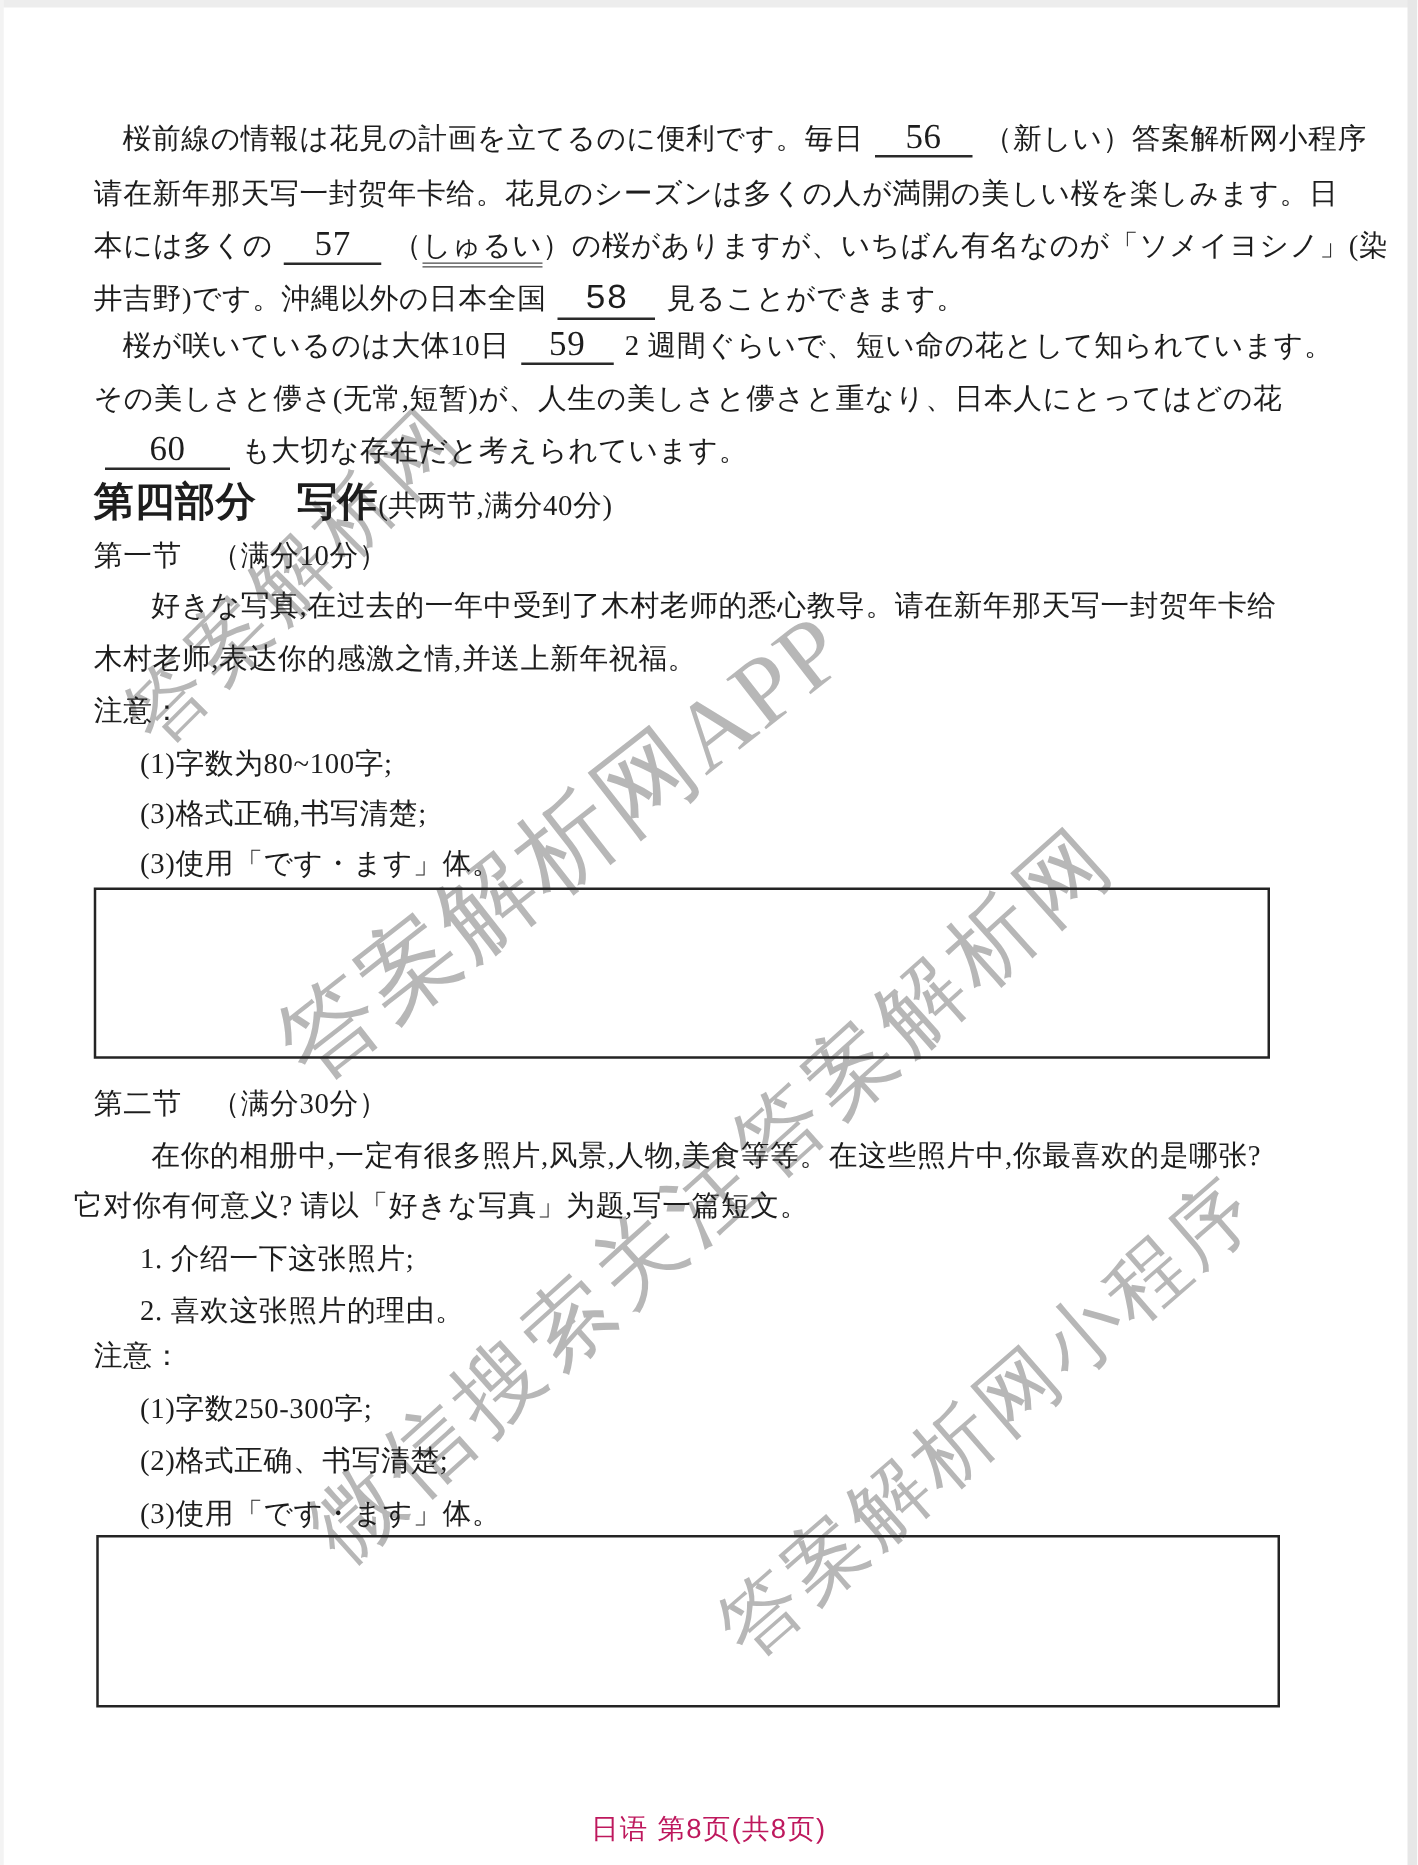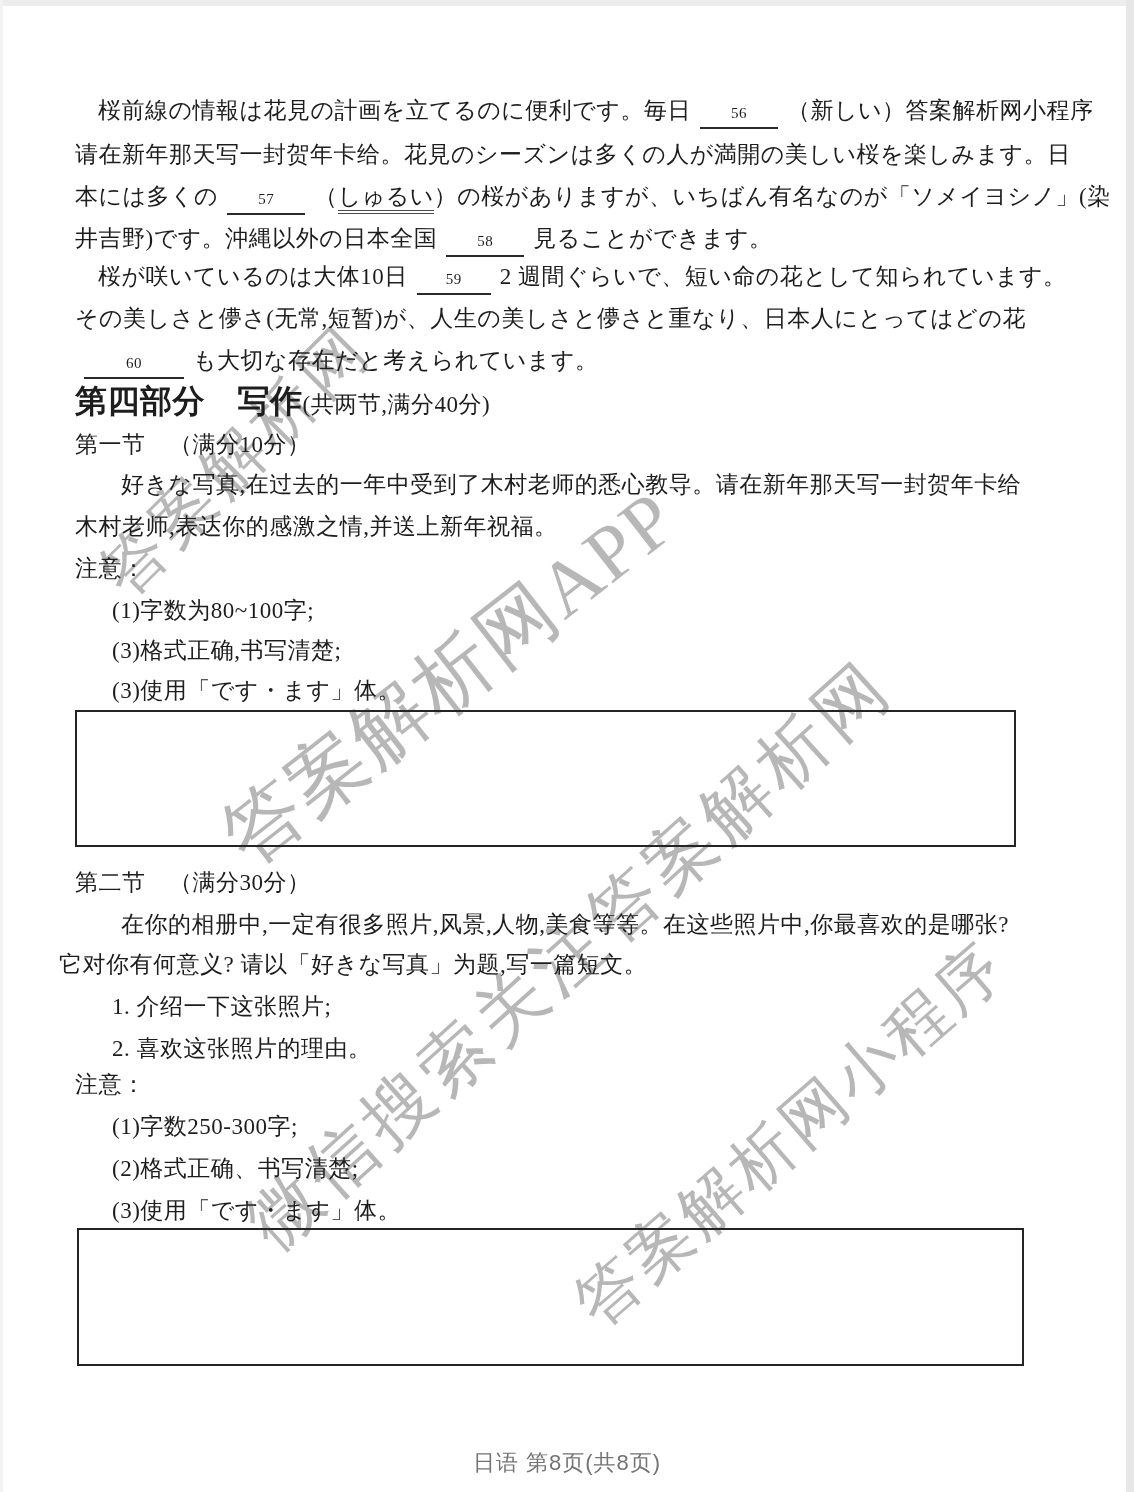--- a/index.html
+++ b/index.html
@@ -31,21 +31,21 @@
     font-size:23px;
     line-height:30px;
     letter-spacing:0.5px;
   }
   .blank{
     display:inline-block;
     text-align:center;
     border-bottom:2px solid #2a2a2a;
     margin:0 9px;
     padding:0 2px 1px 2px;
-    font-size:15px;
+    font-size:28px;
     line-height:26px;
   }
   .du{
     border-bottom:4px double #4a4a4a;
     padding-bottom:1px;
   }
   .bold-seg{
     font-family:"Liberation Sans","DejaVu Sans",sans-serif;
     font-weight:700;
     font-size:32px;
@@ -55,38 +55,38 @@
     border:2px solid #242424;
     background:transparent;
   }
   .footer{
     position:absolute;
     left:0;width:100%;
     text-align:center;
     font-size:22px;
     letter-spacing:1px;
     font-family:"Liberation Sans","DejaVu Sans",sans-serif;
-    color:#737373;
+    color:#be185d;
   }
 </style>
 </head>
 <body>
 
 <div class="page">
   <div class="wm-layer" id="wm-layer">
       <div class="watermark" style="left: 235px; top: 460px; font-size: 64px; letter-spacing: 6px; transform: translate(-50%, -50%) rotate(-45deg);">答案解析网</div>
       <div class="watermark" style="left: 450px; top: 678px; font-size: 78px; letter-spacing: 2px; transform: translate(-50%, -50%) rotate(-38deg);">答案解析网APP</div>
       <div class="watermark" style="left: 570px; top: 955px; font-size: 70px; letter-spacing: 6px; transform: translate(-50%, -50%) rotate(-42deg);">微信搜索关注答案解析网</div>
       <div class="watermark" style="left: 790px; top: 1134px; font-size: 64px; letter-spacing: 4px; transform: translate(-50%, -50%) rotate(-41deg);">答案解析网小程序</div>
     </div>
   <div id="content-layer">
       <div class="tline" style="top: 96px; left: 98px;"><span>桜前線の情報は花見の計画を立てるのに便利です。毎日</span><span class="blank" style="min-width: 74px;">56</span><span>（新しい）答案解析网小程序</span></div>
       <div class="tline" style="top: 140px; left: 75px;"><span>请在新年那天写一封贺年卡给。花見のシーズンは多くの人が満開の美しい桜を楽しみます。日</span></div>
       <div class="tline" style="top: 182px; left: 75px;"><span>本には多くの</span><span class="blank" style="min-width: 74px;">57</span><span>（</span><span class="du">しゅるい</span><span>）の桜がありますが、いちばん有名なのが「ソメイヨシノ」(染</span></div>
-      <div class="tline" style="top: 224px; left: 75px;"><span>井吉野)です。沖縄以外の日本全国</span><span class="blank" style="min-width: 74px;">58</span><span>見ることができます。</span></div>
+      <div class="tline" style="top: 224px; left: 75px;"><span>井吉野)です。沖縄以外の日本全国</span><span class="blank" style="min-width: 74px; font-family: Liberation Mono, monospace;">58</span><span>見ることができます。</span></div>
       <div class="tline" style="top: 262px; left: 98px;"><span>桜が咲いているのは大体10日</span><span class="blank" style="min-width: 70px;">59</span><span>2 週間ぐらいで、短い命の花として知られています。</span></div>
       <div class="tline" style="top: 304px; left: 75px;"><span>その美しさと儚さ(无常,短暂)が、人生の美しさと儚さと重なり、日本人にとってはどの花</span></div>
       <div class="tline" style="top: 346px; left: 75px;"><span class="blank" style="min-width: 96px;">60</span><span>も大切な存在だと考えられています。</span></div>
       <div class="tline" style="top: 386px; left: 75px;"><span class="bold-seg">第四部分　写作</span><span>(共两节,满分40分)</span></div>
       <div class="tline" style="top: 430px; left: 75px;"><span>第一节　（满分10分）</span></div>
       <div class="tline" style="top: 470px; left: 121px;"><span>好きな写真,在过去的一年中受到了木村老师的悉心教导。请在新年那天写一封贺年卡给</span></div>
       <div class="tline" style="top: 512px; left: 75px;"><span>木村老师,表达你的感激之情,并送上新年祝福。</span></div>
       <div class="tline" style="top: 554px; left: 75px;"><span>注意：</span></div>
       <div class="tline" style="top: 596px; left: 112px;"><span>(1)字数为80~100字;</span></div>
       <div class="tline" style="top: 636px; left: 112px;"><span>(3)格式正确,书写清楚;</span></div>

